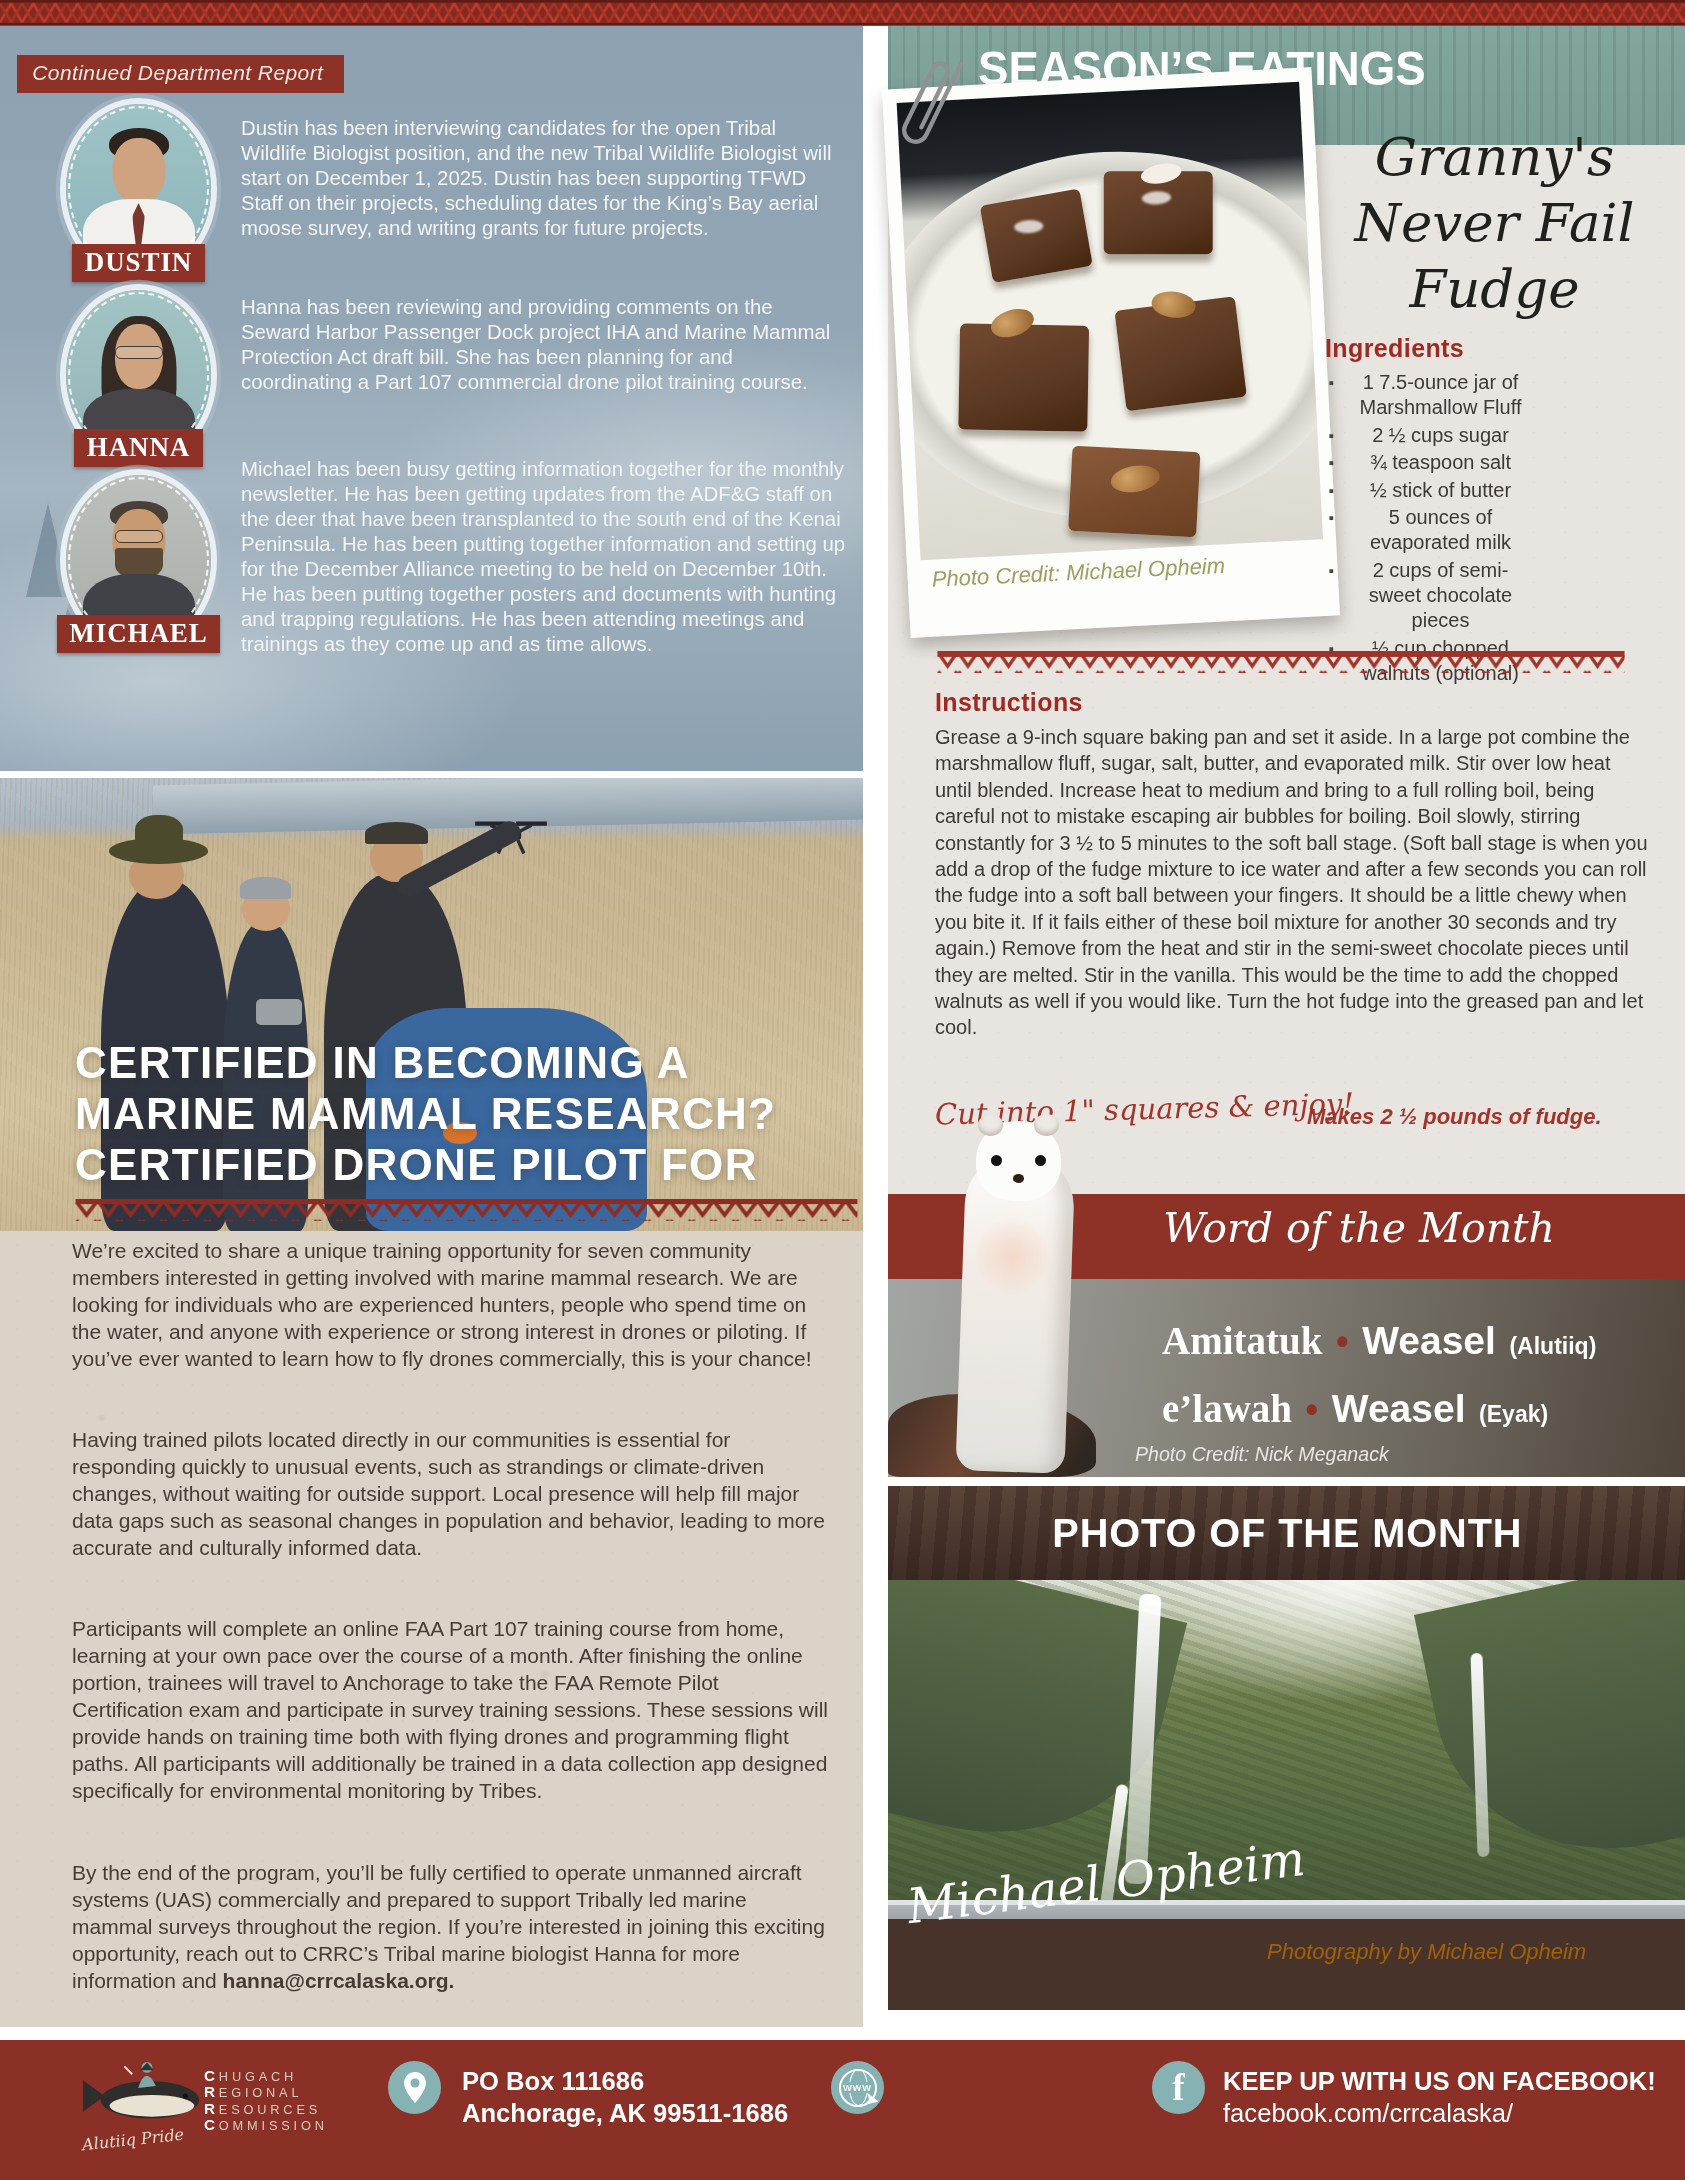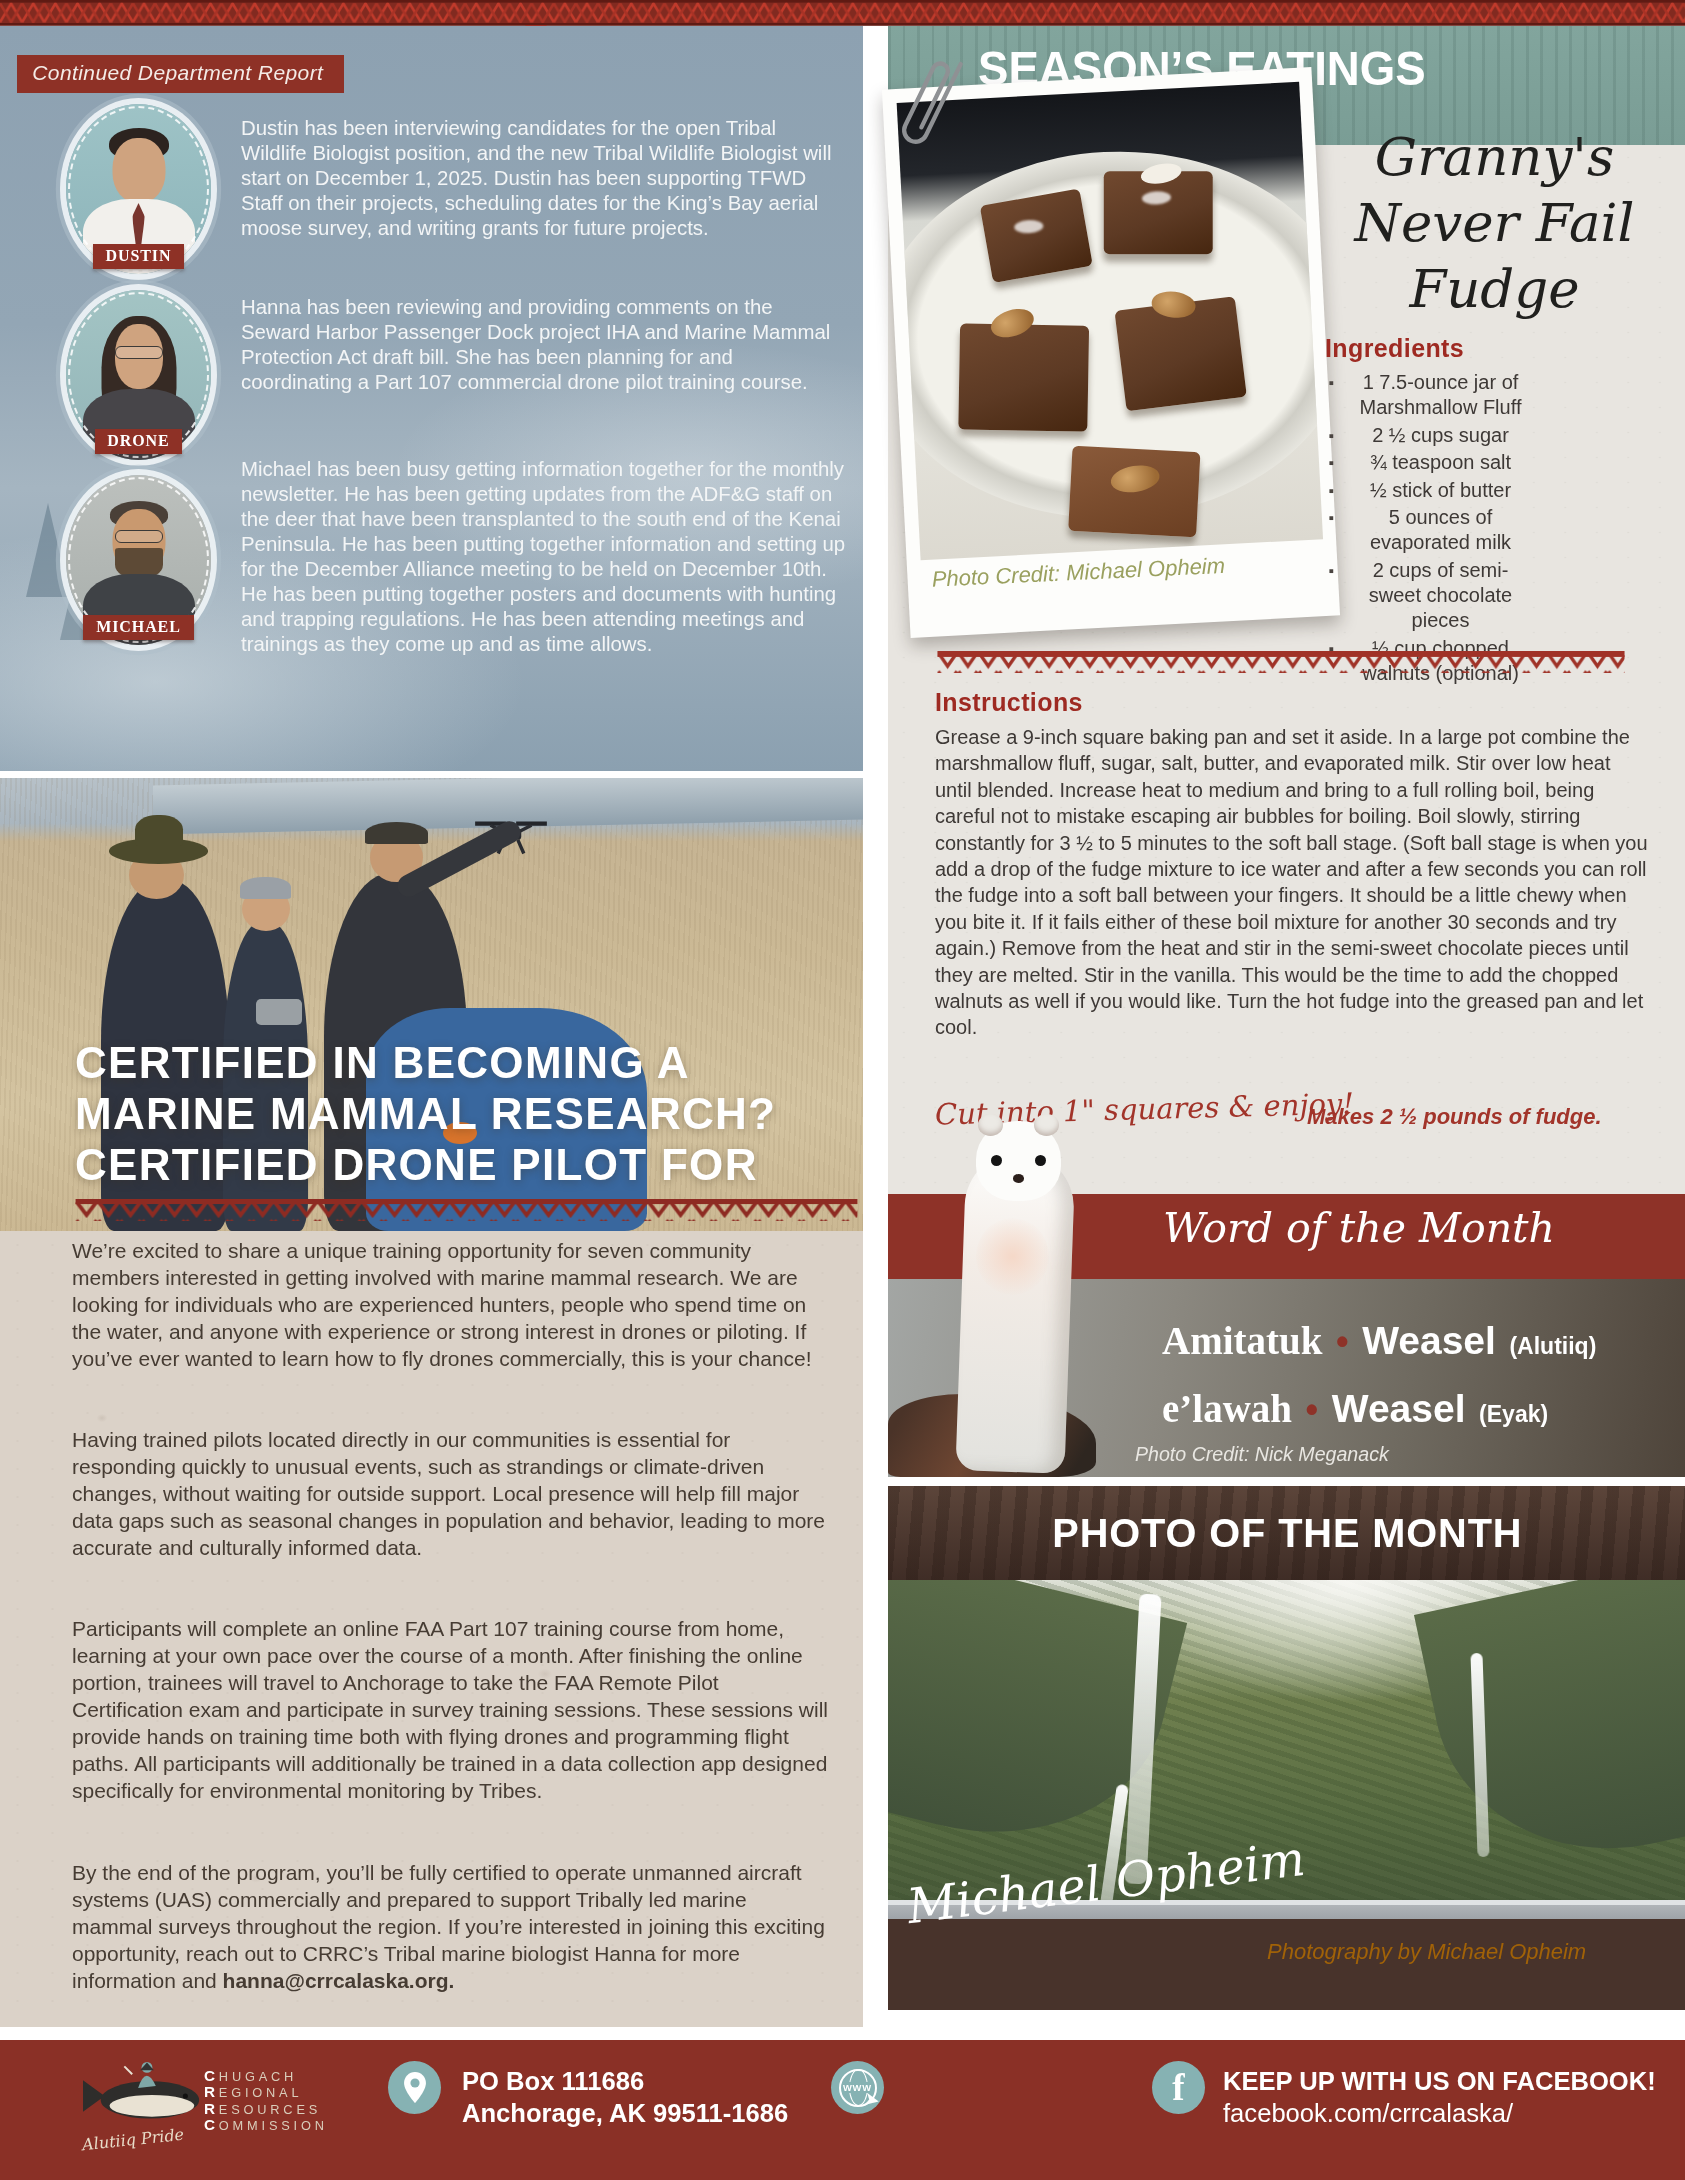--- a/index.html
+++ b/index.html
@@ -31,21 +31,21 @@
   .torsoL{position:absolute;left:50%;transform:translateX(-50%);top:95px;width:112px;height:78px;background:#f2f0ec;border-radius:42% 42% 0 0;}
   .tie{position:absolute;left:50%;transform:translateX(-50%);top:99px;width:12.8px;height:55px;background:#79362f;
        clip-path:polygon(50% 0,100% 25%,58% 100%,42% 100%,0 25%);}
   .hairH{position:absolute;left:50%;transform:translateX(-50%);top:25.6px;width:75px;height:112px;background:#362a24;border-radius:46% 46% 36% 36%;}
   .torsoDk{position:absolute;left:50%;transform:translateX(-50%);top:99px;width:112px;height:75px;background:#474549;border-radius:42% 42% 0 0;}
   .glasses{position:absolute;left:50%;transform:translateX(-50%);top:56px;width:46px;height:11px;border:1.7px solid #3c3a38;border-radius:6px;background:rgba(255,255,255,.18);}
   .hairM{position:absolute;left:50%;transform:translateX(-50%);top:25.6px;width:58px;height:27px;background:#4a4038;border-radius:50% 50% 40% 40%;}
   .beard{position:absolute;left:50%;transform:translateX(-50%);top:73px;width:48px;height:31px;background:#5d4a36;border-radius:8% 8% 46% 46%;}
   .nameplate{position:absolute;left:66px;width:145px;display:flex;justify-content:center;}
   .nameplate span{background:#8e3126;color:#ffffff;font-family:"Liberation Serif",serif;font-weight:700;
-      font-size:16px;letter-spacing:0.9px;padding:2.6px 12.8px 4.3px;box-shadow:0 2.6px 3.4px rgba(40,20,15,.35);text-align:center;}
+      font-size:27px;letter-spacing:0.9px;padding:2.6px 12.8px 4.3px;box-shadow:0 2.6px 3.4px rgba(40,20,15,.35);text-align:center;}
   .rpar{position:absolute;left:241px;width:606px;margin:0;color:#f3f5f6;font-size:20.4px;line-height:25px;}
 
   
   #fieldphoto{left:0;top:778px;width:863px;height:453px;overflow:hidden;
     background:
       repeating-linear-gradient(92deg, rgba(124,102,70,.10) 0 1.7px, rgba(0,0,0,0) 1.7px 5.1px),
       linear-gradient(180deg,#b7c1c8 0%,#aab6bf 10%,#c6b493 14%,#cbb995 38%,#d4c4a1 72%,#cbb893 100%);}
   #water{position:absolute;left:153px;top:0;width:710px;height:49px;
     background:linear-gradient(180deg,#c2ccd2,#8fa0ac);transform:skewY(-1.2deg);}
   .fig{position:absolute;border-radius:46% 46% 10% 10%;}
@@ -216,21 +216,21 @@
   <div class="portrait" style="top:290px;">
     <div class="pbg" style="background:linear-gradient(#a3c4c4,#93b5b8);">
       <div class="hairH"></div>
       <div class="face" style="width:48px;"></div>
       <div class="glasses"></div>
       <div class="torsoDk"></div>
     </div>
     <div class="lattice"></div>
   </div>
   <div class="nameplate" style="top:429px;">
-    <span>DRONE</span>
+    <span>HANNA</span>
   </div>
   <p class="rpar" style="top:295px;">Hanna has been reviewing and providing comments on the Seward Harbor Passenger Dock project IHA and Marine Mammal Protection Act draft bill. She has been planning for and coordinating a Part 107 commercial drone pilot training course.</p>
 
   <div class="portrait" style="top:475px;">
     <div class="pbg" style="background:linear-gradient(#bcc0bd,#a8aeab);">
       <div class="hairM"></div>
       <div class="face" style="background:#c9996f;"></div>
       <div class="glasses" style="top:55px;"></div>
       <div class="beard"></div>
       <div class="torsoDk" style="background:#3f4246;"></div>

